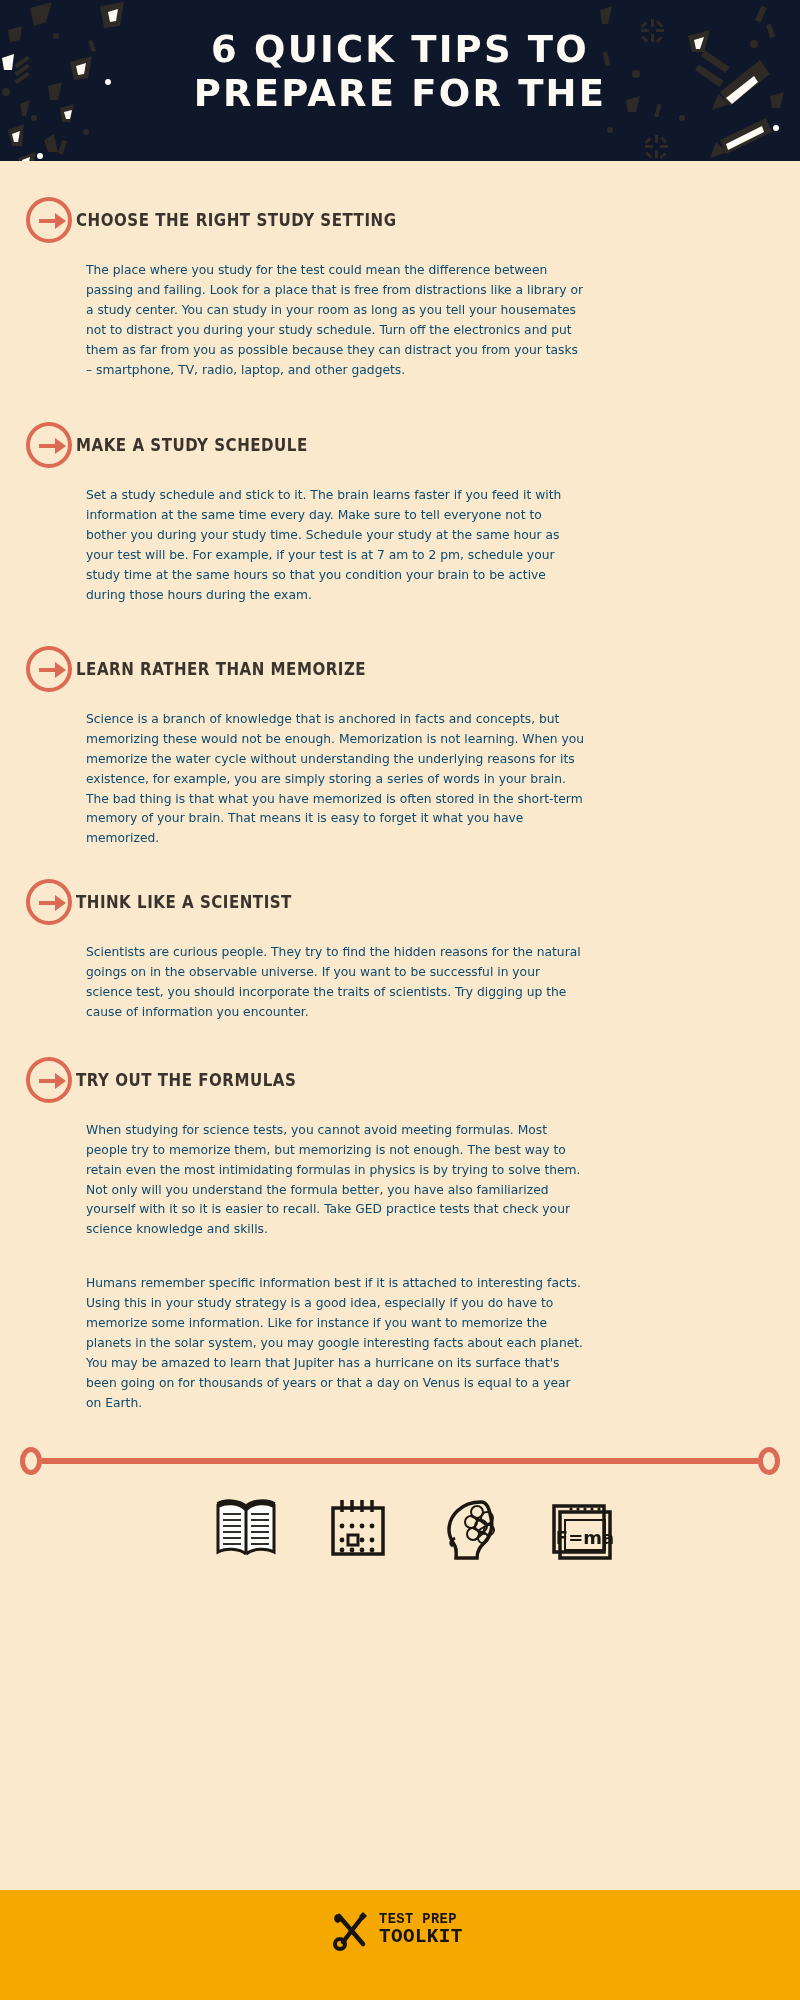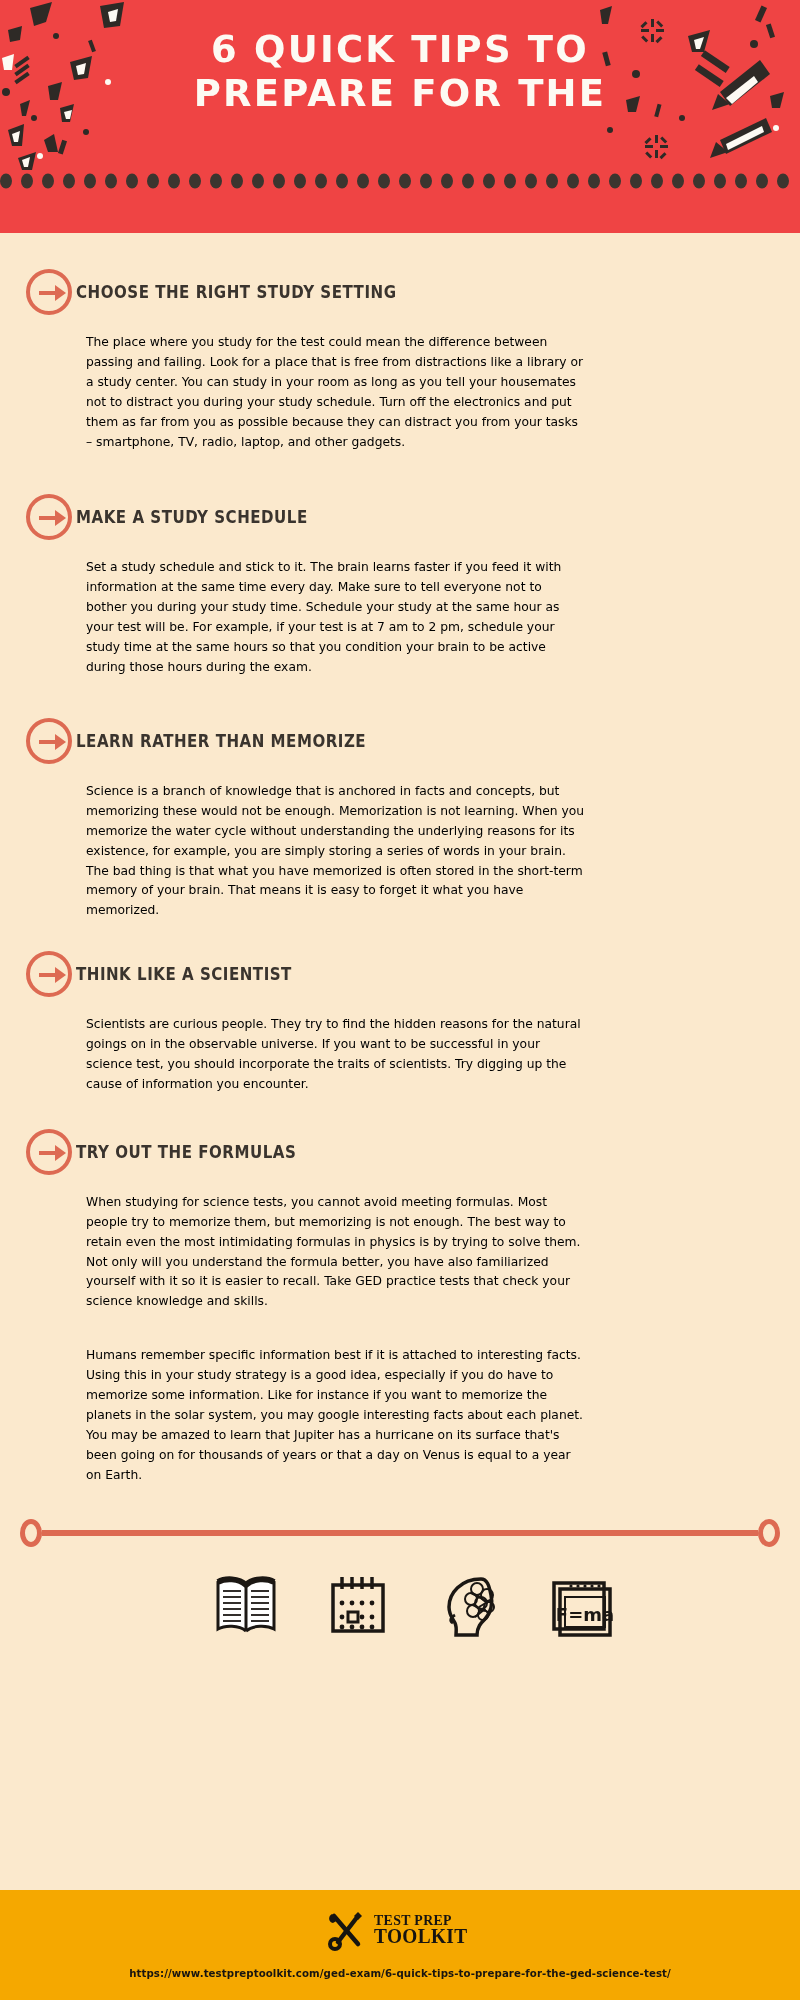--- a/index.html
+++ b/index.html
@@ -17,22 +17,22 @@
     width: 800px;
     height: 2000px;
     position: relative;
     background: #fbe9cd;
   }
 
   
   .header {
     position: relative;
     width: 800px;
-    height: 233px;
-    background: #ef4444;
+    height: 161px;
+    background: #0f172a;
     overflow: hidden;
   }
 
   .header-title {
     position: relative;
     z-index: 5;
     padding-top: 28px;
     text-align: center;
     color: #fdfaf3;
     font-family: "DejaVu Sans", sans-serif;
@@ -112,21 +112,21 @@
     white-space: nowrap;
   }
 
   .tip-body {
     margin-left: 60px;
     margin-top: 18px;
     max-width: 500px;
     font-family: "DejaVu Sans", sans-serif;
     font-size: 12.3px;
     line-height: 1.62;
-    color: #000000;
+    color: #0c4a6e;
     text-align: left;
   }
 
   
   .bottom-rule {
     position: relative;
     margin: 30px auto 0 auto;
     width: 760px;
     height: 34px;
   }
@@ -143,21 +143,21 @@
     border: 5px solid #dd6a52;
     border-radius: 50%;
     background: #fbe9cd;
   }
   .bottom-rule .knob.left { left: 0; }
   .bottom-rule .knob.right { right: 0; }
 
   .icon-row {
     display: flex;
     justify-content: center;
-    align-items: center;
+    align-items: flex-start;
     gap: 42px;
     margin-top: 18px;
     height: 80px;
     margin-left: 28px;
   }
   .icon-cell { width: 70px; height: 70px; }
 
   
   .footer {
     position: absolute;
@@ -169,21 +169,21 @@
   }
   .footer-logo {
     display: flex;
     justify-content: center;
     align-items: center;
     gap: 6px;
     padding-top: 18px;
   }
   .footer-logo-text {
     text-align: left;
-    font-family: Liberation Serif, serif;
+    font-family: Liberation Mono, monospace;
     font-weight: bold;
     color: #171410;
     line-height: 0.94;
     letter-spacing: 0.4px;
   }
   .footer-logo-text .l1 { font-size: 15px; display: block; transform: scaleX(0.92); transform-origin: left; }
   .footer-logo-text .l2 { font-size: 21px; display: block; transform: scaleX(0.92); transform-origin: left; }
 
   .footer-url {
     margin-top: 16px;
@@ -498,16 +498,15 @@
         </g>
         <path d="M8 6 C4 8, 4 14, 9 15 L14 12 Z" fill="#171410"></path>
         <circle cx="11" cy="36" r="5" fill="none" stroke="#171410" stroke-width="4"></circle>
         <path d="M34 4 L38 8 L34 12 L30 8 Z" fill="#171410"></path>
       </svg>
       <div class="footer-logo-text">
         <span class="l1">TEST PREP</span>
         <span class="l2">TOOLKIT</span>
       </div>
     </div>
-    <div class="footer-url">https://www.testpreptoolkit.com/ged-exam/6-quick-tips-to-prepare-for-the-ged-science-test/</div>
   </div>
 
 </div>
 
 </body></html>

